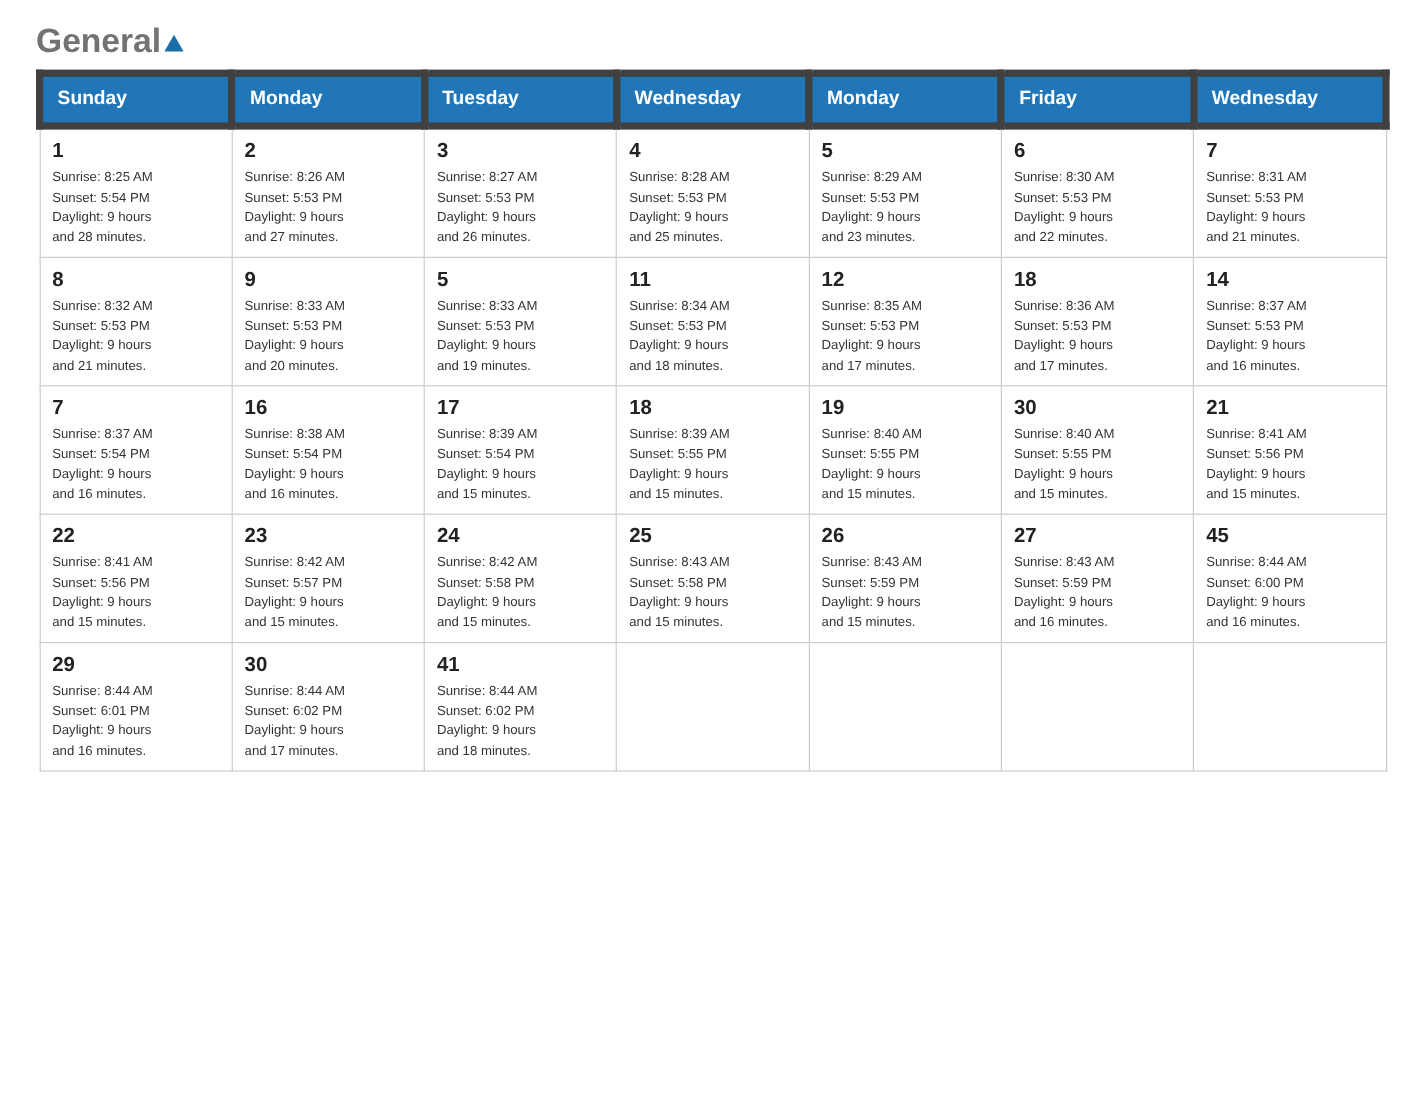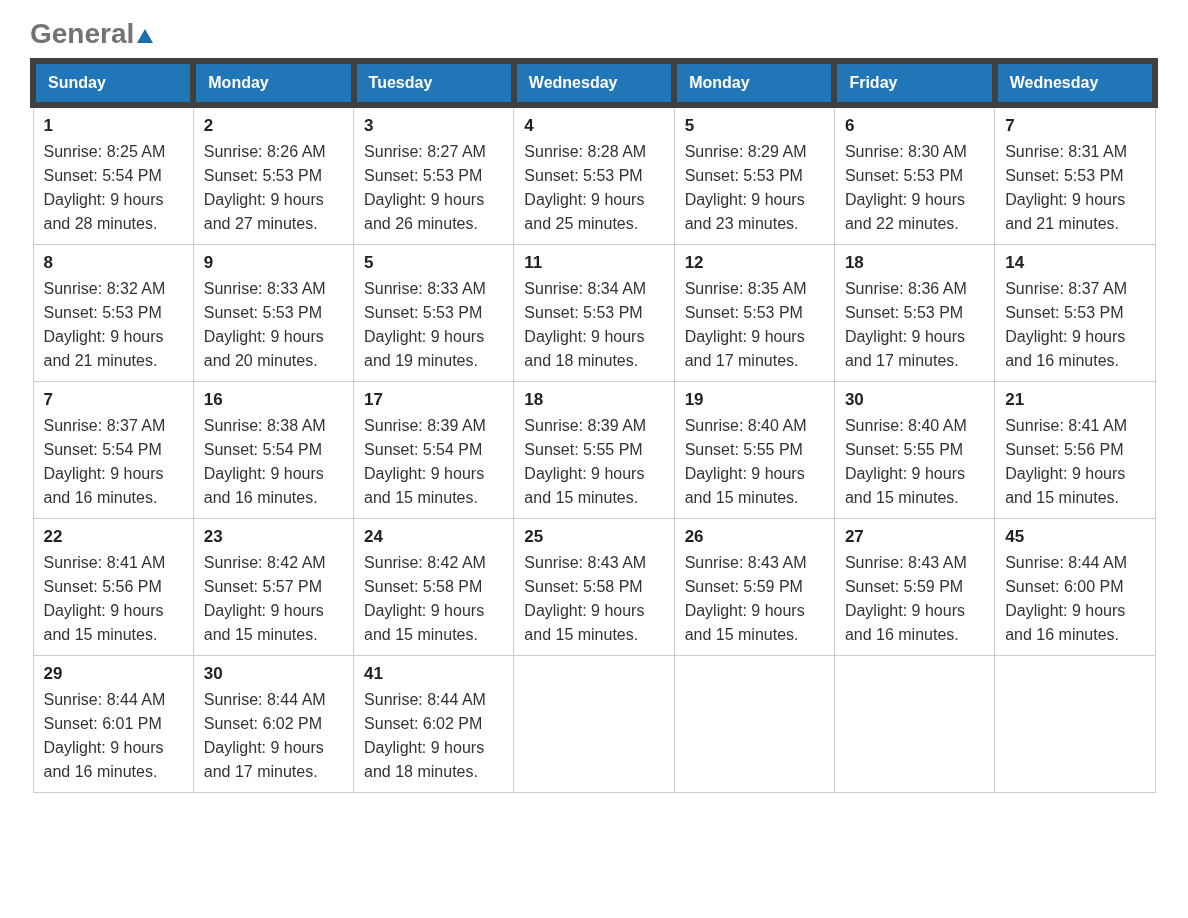--- a/index.html
+++ b/index.html
@@ -72,21 +72,21 @@
       width: 14.28%;
       min-height: 100px;
     }
     .day-num {
       font-size: 17px;
       font-weight: bold;
       color: #222;
       margin-bottom: 4px;
     }
     .day-info {
-      font-size: 16px;
+      font-size: 11px;
       color: #333;
       line-height: 1.5;
     }
     .empty-cell {
       background: #fff;
     }
     tr td {
       background: #fff;
     }
     .week-row td:first-child .day-num,

